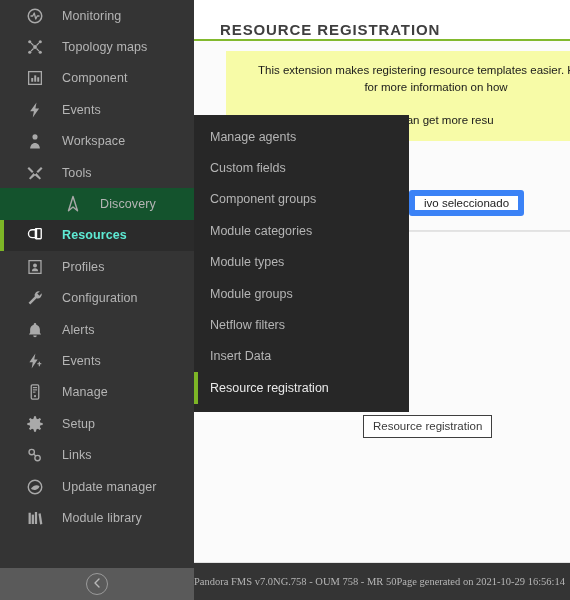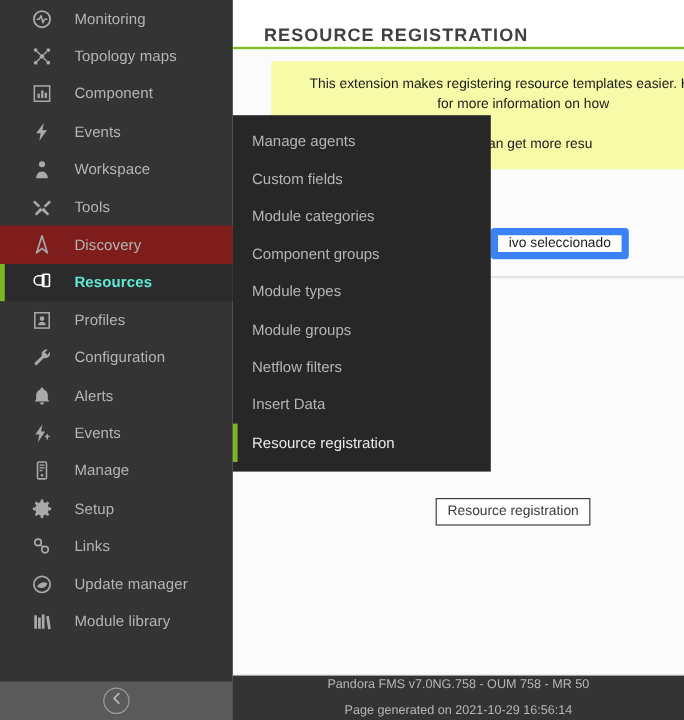--- a/index.html
+++ b/index.html
@@ -50,21 +50,21 @@
     white-space: nowrap;
   }
   .nav-item.active {
     background: #2b2b2b;
     border-left-color: #7db526;
   }
   .nav-item.active .nav-label {
     color: #5eead4;
     font-weight: bold;
   }
-  .nav-item.hoverdim { background: #7f1d1d; }
+  .nav-item.hoverdim { background: #14532d; justify-content: center; }
 
   
   #collapse-bar {
     position: absolute;
     left: 0; bottom: 0;
     width: 194px; height: 32px;
     background: #5a5a5a;
     display: flex;
     align-items: center;
     justify-content: center;
@@ -149,21 +149,21 @@
     position: absolute;
     left: 0; top: 231px;
     width: 376px;
     height: 1px;
     background: #e4e4e4;
   }
 
   
   #submenu {
     position: absolute;
-    left: 194px; top: 96px;
+    left: 194px; top: 115px;
     width: 215px;
     background: #272727;
     z-index: 60;
     padding: 6px 0 8px 0;
   }
   .sub-item {
     position: relative;
     height: 31.4px;
     display: flex;
     align-items: center;
@@ -192,24 +192,25 @@
     z-index: 70;
   }
 
   
   #footer {
     position: absolute;
     left: 194px; bottom: 0;
     width: 376px; height: 37px;
     background: #343434;
     display: flex;
-    flex-direction: column;
-    align-items: center;
-    justify-content: space-between;
+    flex-direction: row;
+    align-items: center;
+    justify-content: flex-start;
     z-index: 50;
+    font-family: Liberation Serif, serif;
   }
   .foot-line {
     font-size: 10.5px;
     color: #b6b6b6;
     line-height: 15px;
     white-space: nowrap;
   }
   #footer-top-edge {
     position: absolute;
     left: 194px; bottom: 37px;
@@ -427,24 +428,24 @@
   </div>
 
   <div id="submenu">
       <div class="sub-item">
         <span class="sub-label">Manage agents</span>
       </div>
       <div class="sub-item">
         <span class="sub-label">Custom fields</span>
       </div>
       <div class="sub-item">
+        <span class="sub-label">Component groups</span>
+      </div>
+      <div class="sub-item">
         <span class="sub-label">Module categories</span>
-      </div>
-      <div class="sub-item">
-        <span class="sub-label">Component groups</span>
       </div>
       <div class="sub-item">
         <span class="sub-label">Module types</span>
       </div>
       <div class="sub-item">
         <span class="sub-label">Module groups</span>
       </div>
       <div class="sub-item">
         <span class="sub-label">Netflow filters</span>
       </div>

